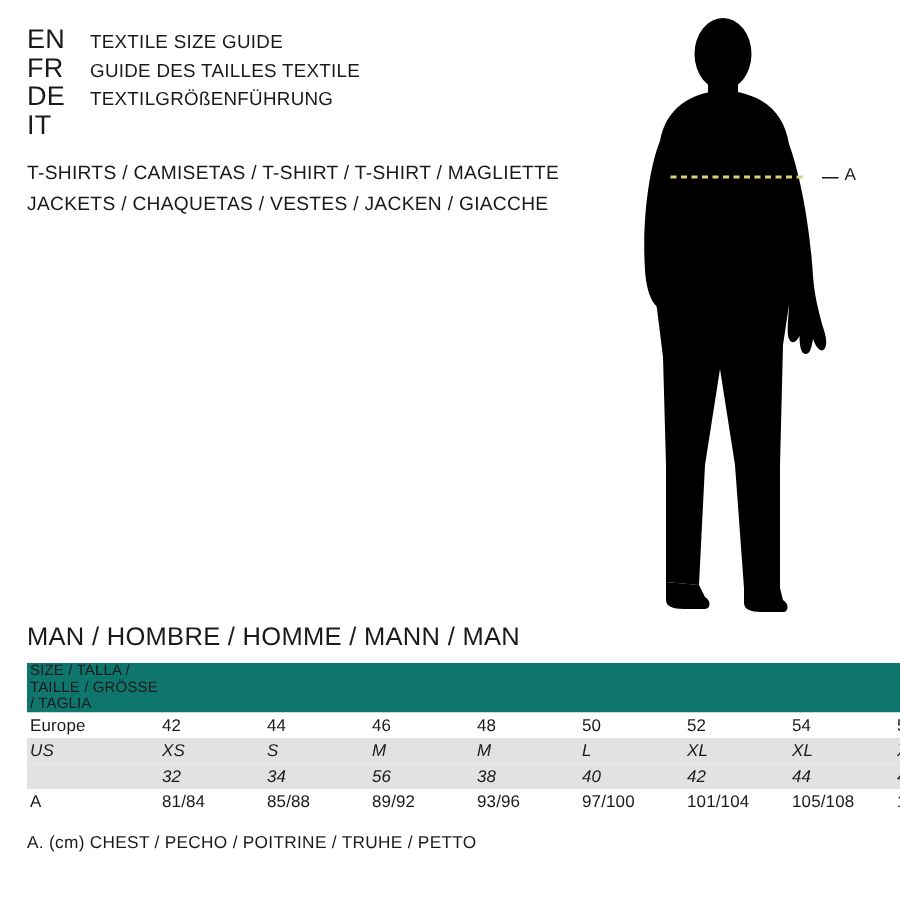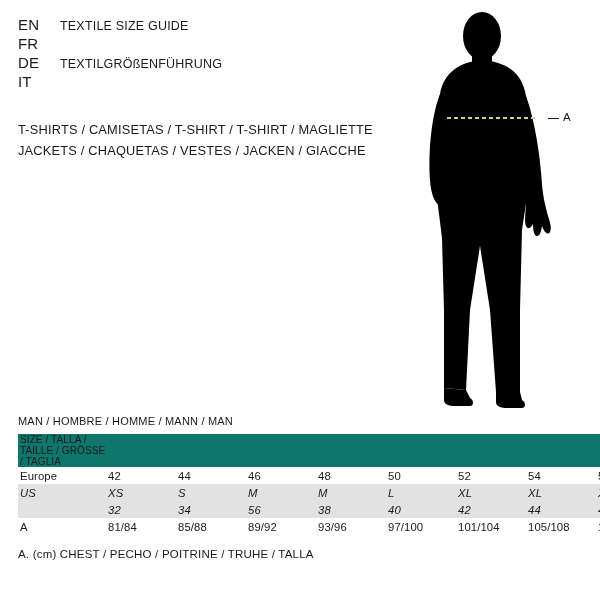--- a/index.html
+++ b/index.html
@@ -31,31 +31,31 @@
   .lang-row {
     display: flex;
     align-items: baseline;
     height: 19px;
     font-size: 12.5px;
     letter-spacing: 0.2px;
   }
   .lang-code {
     width: 42px;
     flex: 0 0 42px;
-    font-size: 15px;
+    font-size: 18px;
   }
   .lang-text {
     flex: 1 1 auto;
   }
 
   
   .cat-block {
     position: absolute;
     left: 18px;
-    top: 119px;
+    top: 104px;
     width: 420px;
   }
   .cat-line {
     font-size: 12.8px;
     letter-spacing: 0.2px;
     height: 21px;
     line-height: 21px;
     white-space: nowrap;
   }
 
@@ -88,21 +88,21 @@
   }
 
   
   .table-section {
     position: absolute;
     left: 18px;
     top: 415px;
     width: 564px;
   }
   .man-title {
-    font-size: 11px;
+    font-size: 17px;
     letter-spacing: 0.2px;
     margin-bottom: 7px;
     white-space: nowrap;
   }
   table.size-table {
     border-collapse: collapse;
     width: 564px;
     font-size: 11.3px;
     table-layout: fixed;
   }
@@ -142,20 +142,21 @@
 
 <div class="page">
 
   <div class="lang-block">
     <div class="lang-row">
       <span class="lang-code">EN</span>
       <span class="lang-text">TEXTILE SIZE GUIDE</span>
     </div>
     <div class="lang-row">
       <span class="lang-code">FR</span>
+      <span class="lang-text">GUIDE DES TAILLES TEXTILE</span>
     </div>
     <div class="lang-row">
       <span class="lang-code">DE</span>
       <span class="lang-text">TEXTILGRÖßENFÜHRUNG</span>
     </div>
     <div class="lang-row">
       <span class="lang-code">IT</span>
     </div>
   </div>
 
@@ -263,16 +264,16 @@
           <td class="col-val">85/88</td>
           <td class="col-val">89/92</td>
           <td class="col-val">93/96</td>
           <td class="col-val">97/100</td>
           <td class="col-val">101/104</td>
           <td class="col-val">105/108</td>
           <td class="col-val">109/112</td>
         </tr>
       </tbody>
     </table>
-    <div class="footnote">A. (cm) CHEST / PECHO / POITRINE / TRUHE / TALLA</div>
+    <div class="footnote">A. (cm) CHEST / PECHO / POITRINE / TRUHE / PETTO</div>
   </div>
 
 </div>
 
 </body></html>

